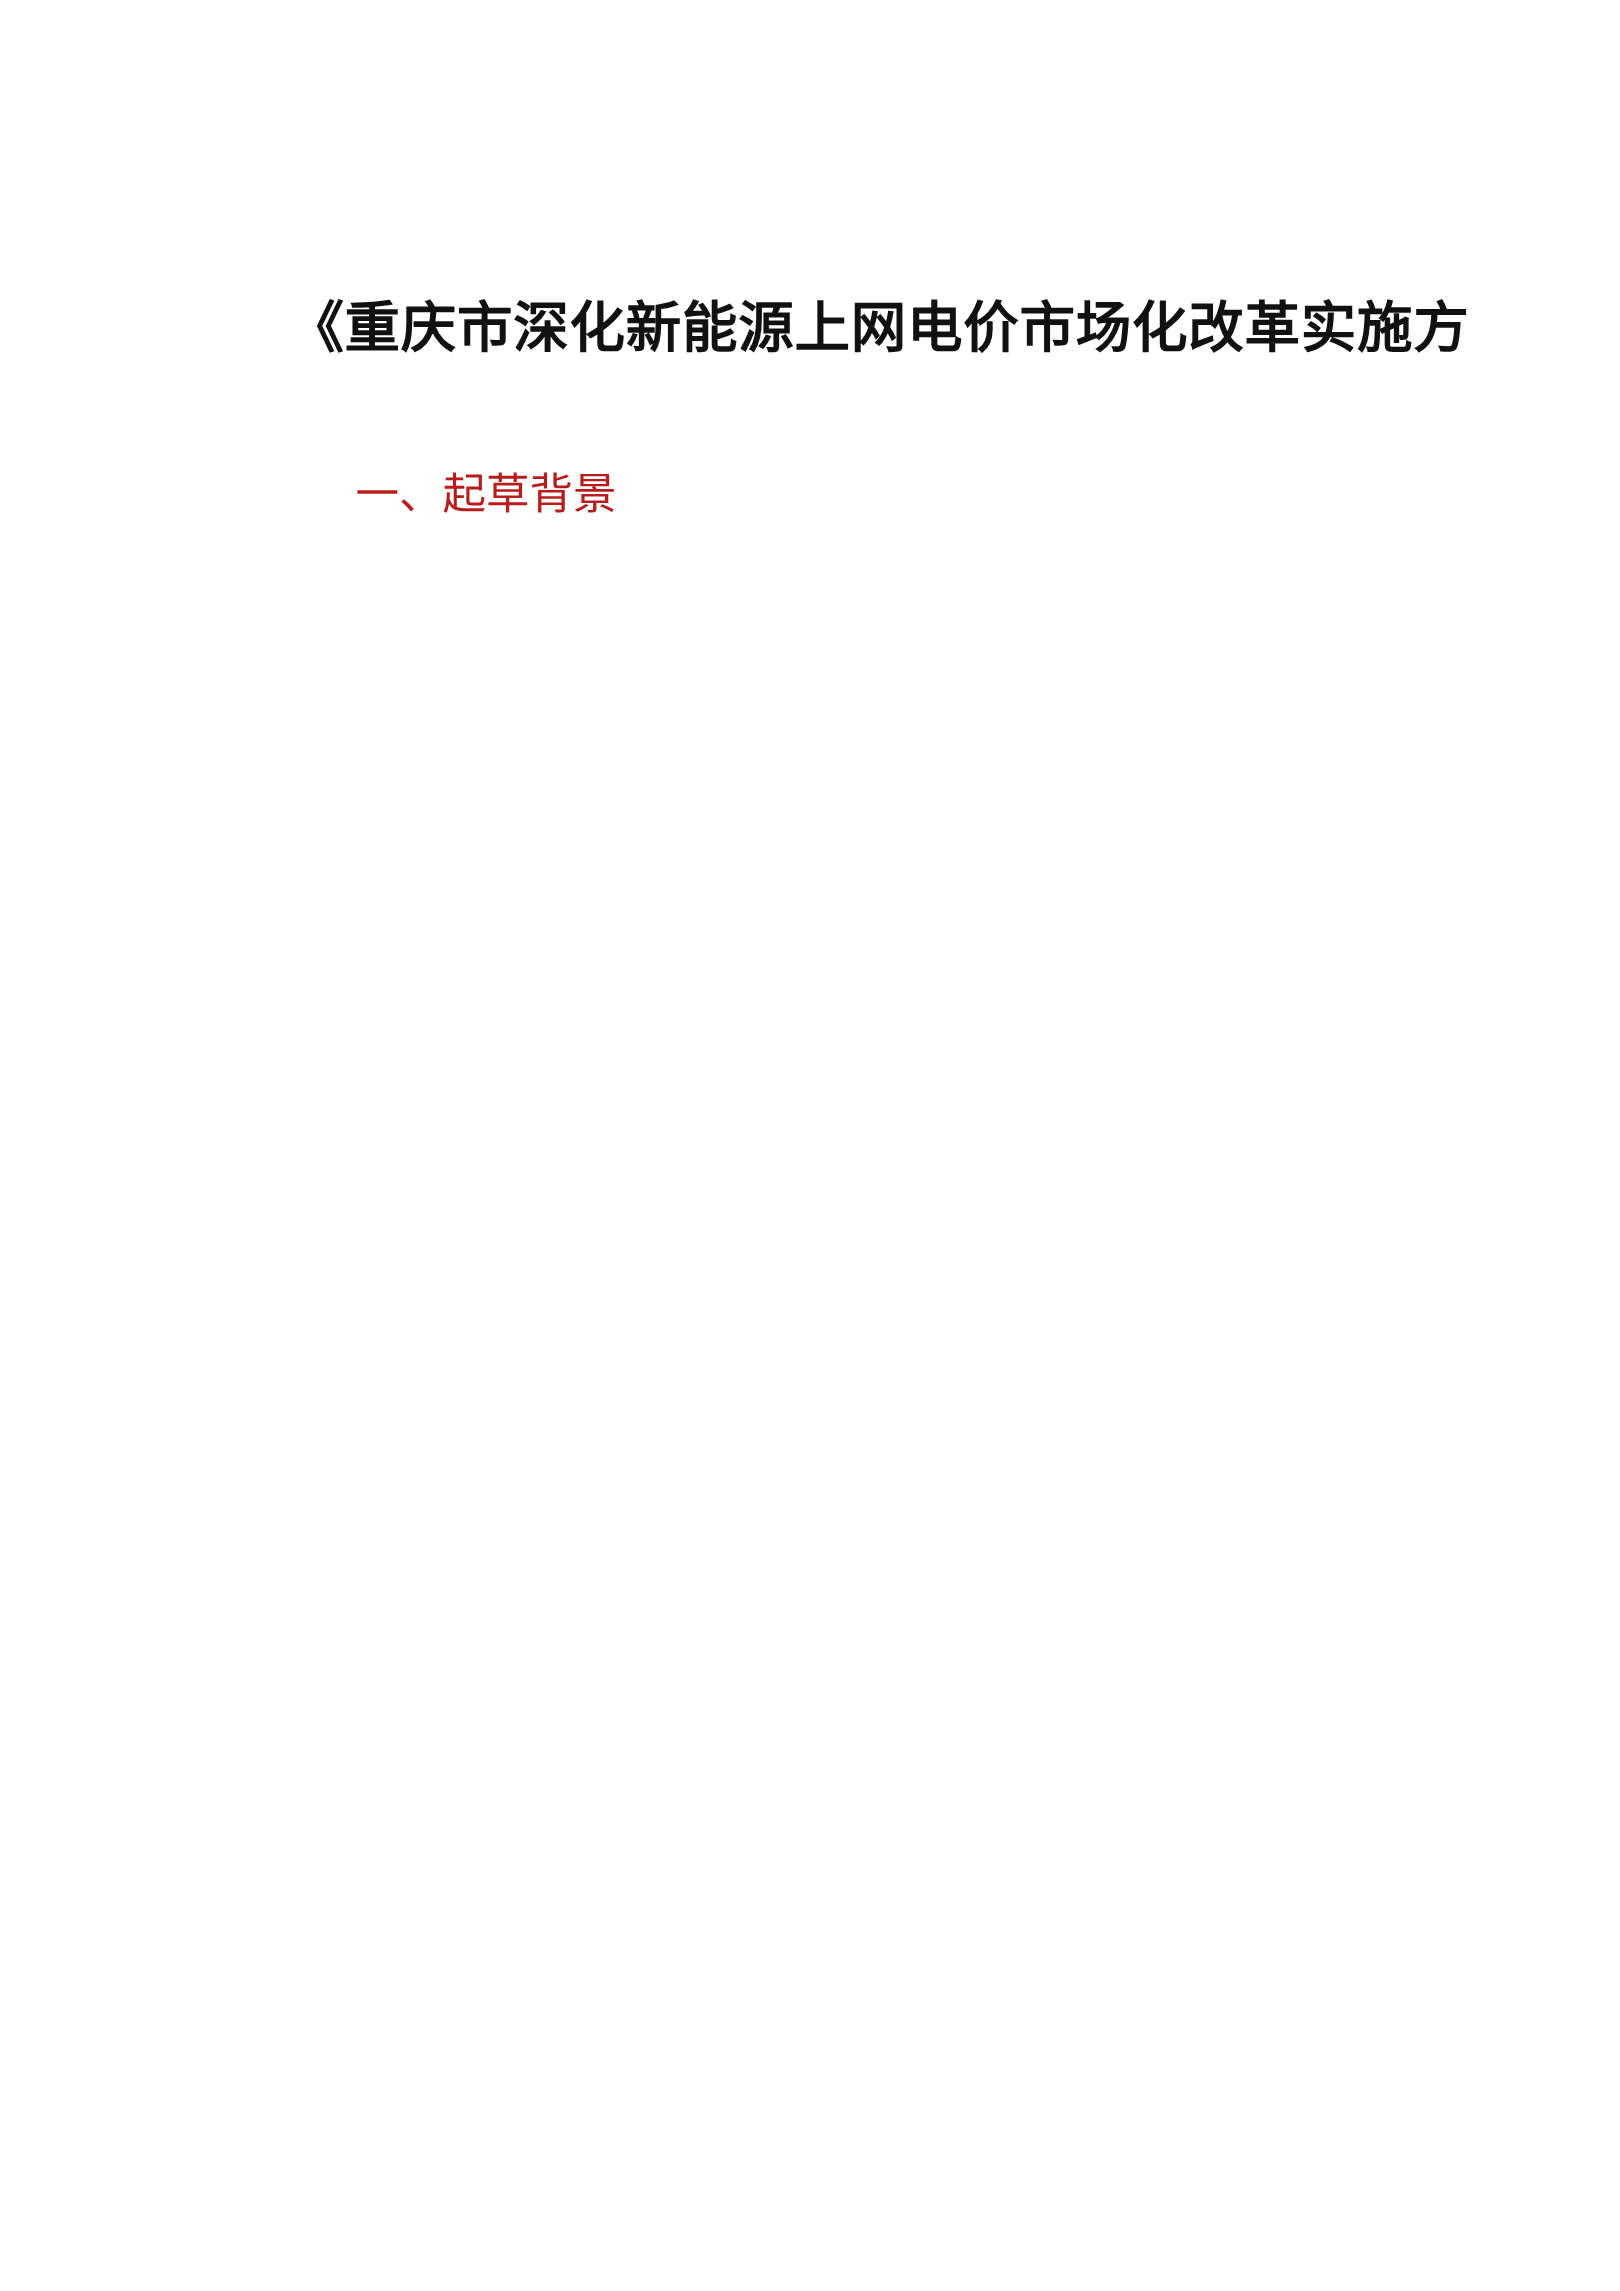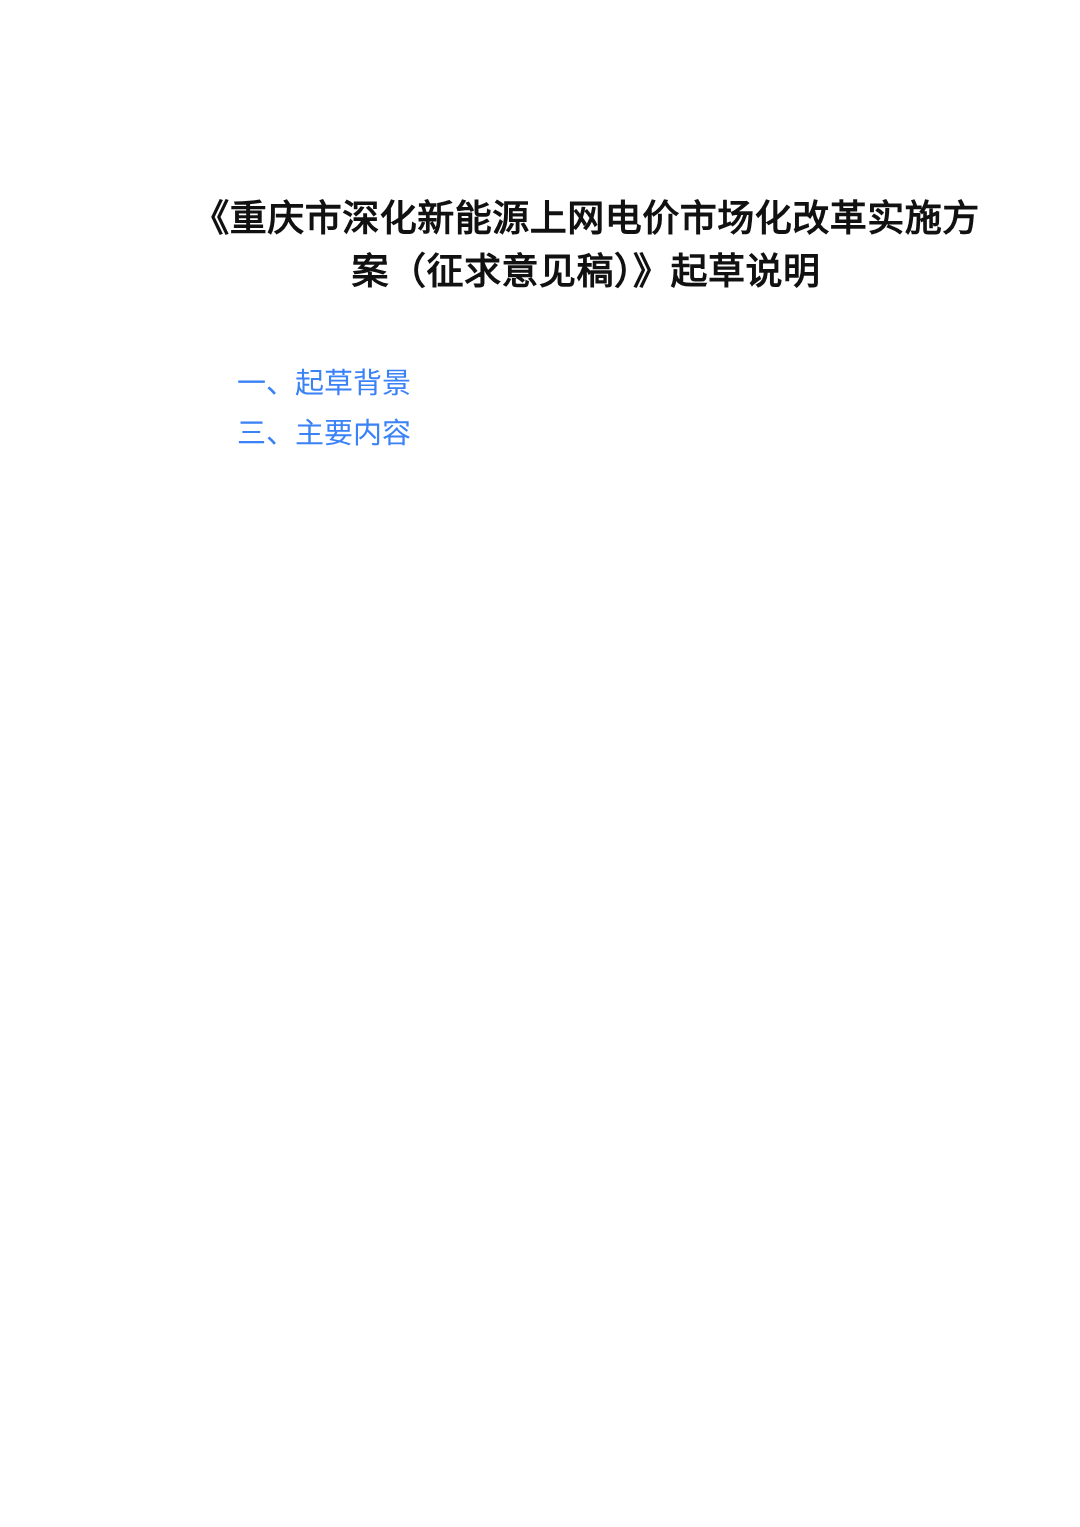--- a/index.html
+++ b/index.html
@@ -35,21 +35,21 @@
     margin: 60px 0 0 133px;
     width: 815px;
   }
   .section-heading {
     margin: 0;
     font-family: "Liberation Sans", sans-serif;
     font-weight: 400;
     font-size: 29px;
     line-height: 50px;
     text-indent: 58px;
-    color: #3b82f6;
+    color: #b91c1c;
     white-space: nowrap;
   }
   .paragraph {
     margin: 0;
     font-family: "Liberation Serif", serif;
     font-size: 29px;
     line-height: 50px;
     text-align: justify;
     text-justify: inter-ideograph;
     text-indent: 58px;
@@ -58,25 +58,23 @@
     overflow-wrap: break-word;
   }
 </style>
 </head>
 <body>
 
 <div class="page">
 
   <h1 class="doc-title">
     <span class="title-line">《重庆市深化新能源上网电价市场化改革实施方</span>
-    <span class="title-line">案（征求意见稿）》起草说明</span>
   </h1>
 
   <div class="content">
 
     <h2 class="section-heading">一、起草背景</h2>
 
 
-    <h2 class="section-heading">三、主要内容</h2>
 
   </div>
 
 </div>
 
 </body></html>

